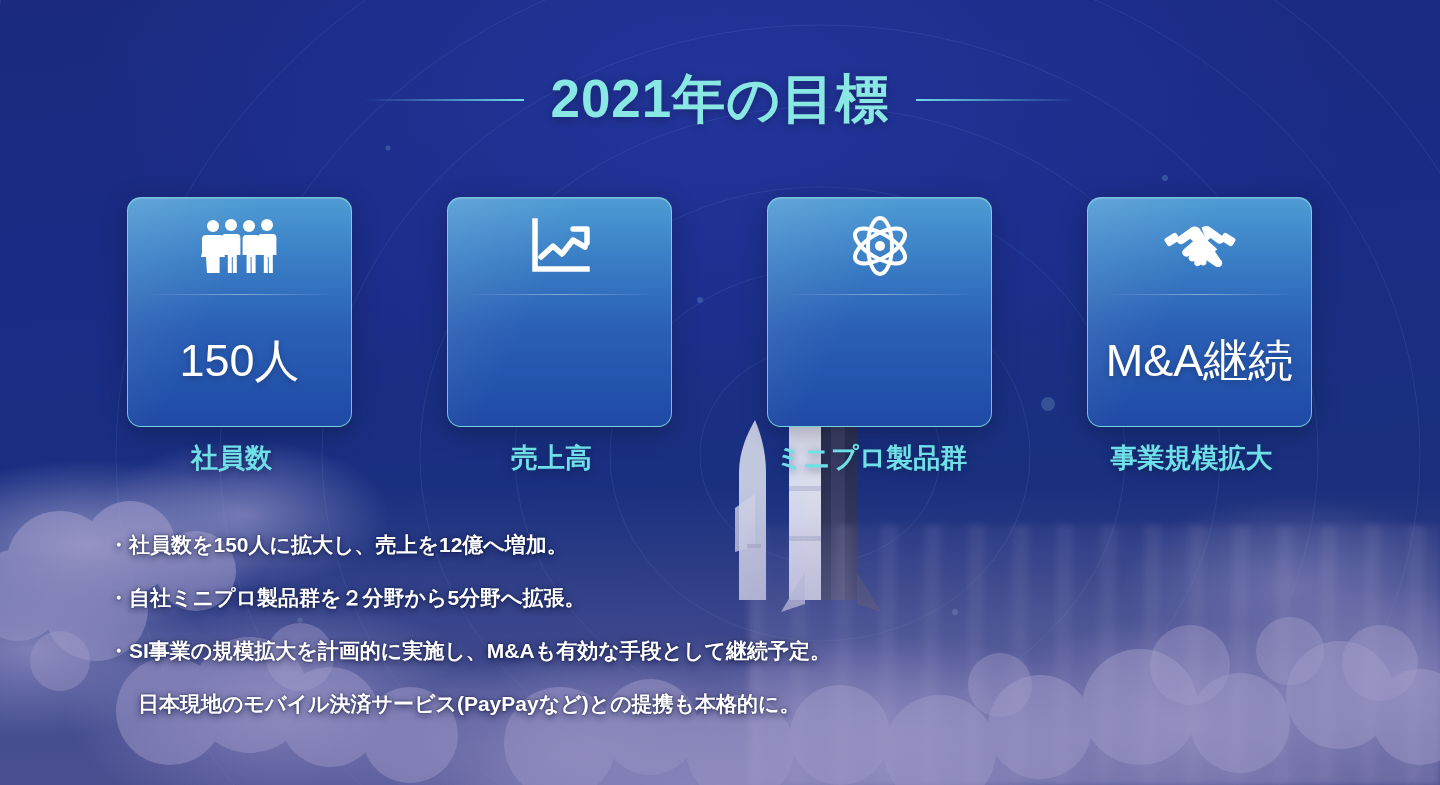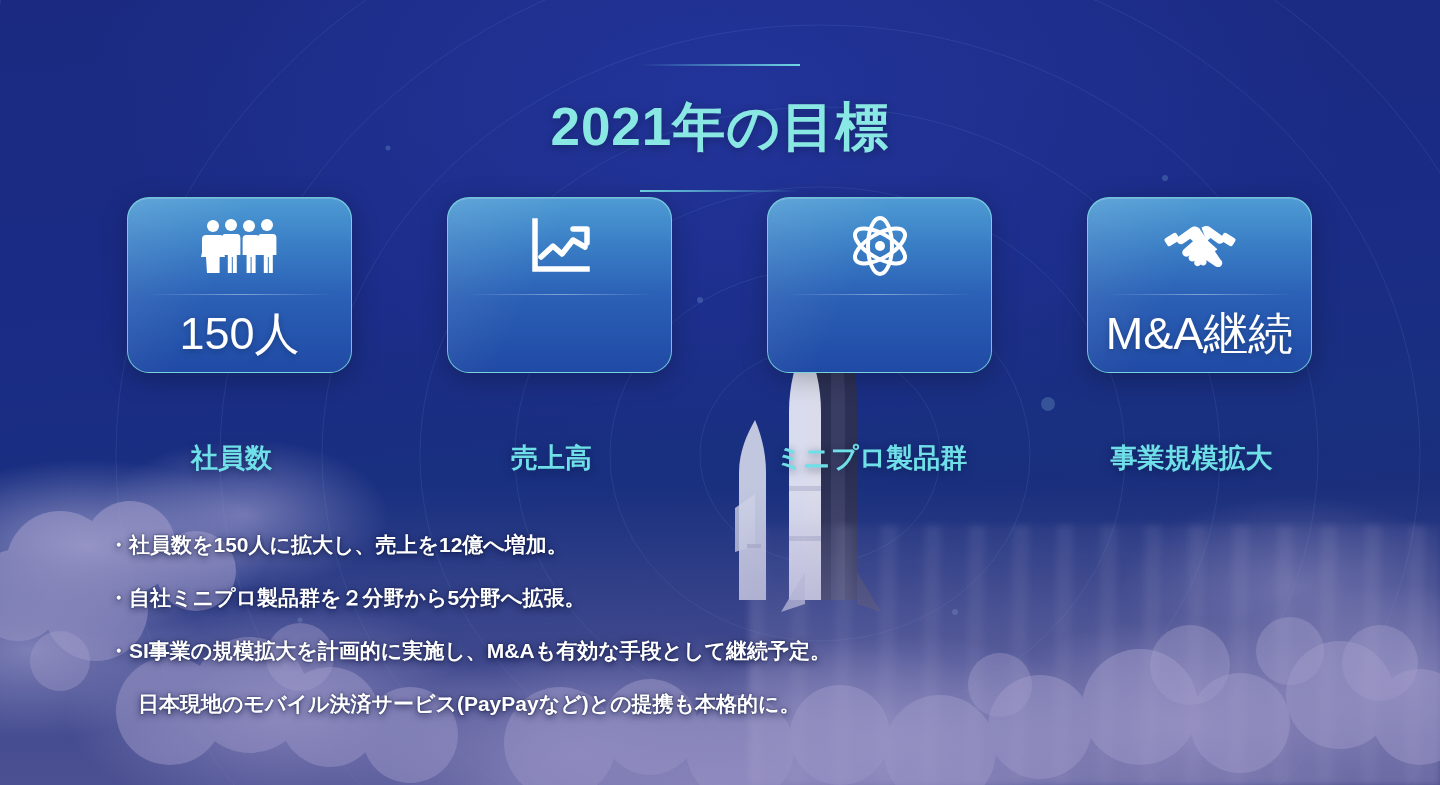--- a/index.html
+++ b/index.html
@@ -68,40 +68,40 @@
     position:absolute; left:52%; right:0; bottom:0; height:260px;
     background:
       linear-gradient(178deg, rgba(180,172,210,0.00) 0%, rgba(186,178,214,0.38) 100%),
       repeating-linear-gradient(91deg, rgba(200,192,222,0.13) 0 16px, rgba(160,154,200,0.05) 16px 44px);
     filter:blur(3px);
   }
 
   
   .title-row {
     position:absolute; top:64px; left:0; right:0;
-    display:flex; align-items:center; justify-content:center; gap:26px;flex-direction:column;
+    display:flex; align-items:center; justify-content:center; gap:26px;
   }
   .title-rule { height:2px; width:160px; }
   .title-rule.left  { background:linear-gradient(90deg, rgba(120,225,235,0) 0%, #6fd9e6 100%); }
   .title-rule.right { background:linear-gradient(90deg, #6fd9e6 0%, rgba(120,225,235,0) 100%); }
   .slide-title {
     font-size:53px; font-weight:bold; letter-spacing:1px;
     color:#8ae8e4; white-space:nowrap;
     text-shadow:0 2px 10px rgba(0,0,0,0.30);
   }
 
   
   .cards {
     position:absolute; top:197px; left:127px;
     display:flex; gap:95px;
   }
   .card {
     position:relative;
-    width:225px; height:176px;
-    border-radius:22px;
+    width:225px; height:230px;
+    border-radius:14px;
     border:1.6px solid rgba(130,225,225,0.80);
     background:linear-gradient(180deg, #4e9bd4 0%, #3a7fc6 26%, #2a5fb5 58%, #204aa5 100%);
     box-shadow:0 6px 26px rgba(0,0,0,0.25), inset 0 1px 0 rgba(255,255,255,0.18);
     display:flex; flex-direction:column; align-items:center;
     overflow:hidden;
   }
   .card-sheen {
     position:absolute; inset:0;
     background:linear-gradient(115deg, rgba(255,255,255,0.10) 0%, rgba(255,255,255,0) 42%);
     pointer-events:none;

